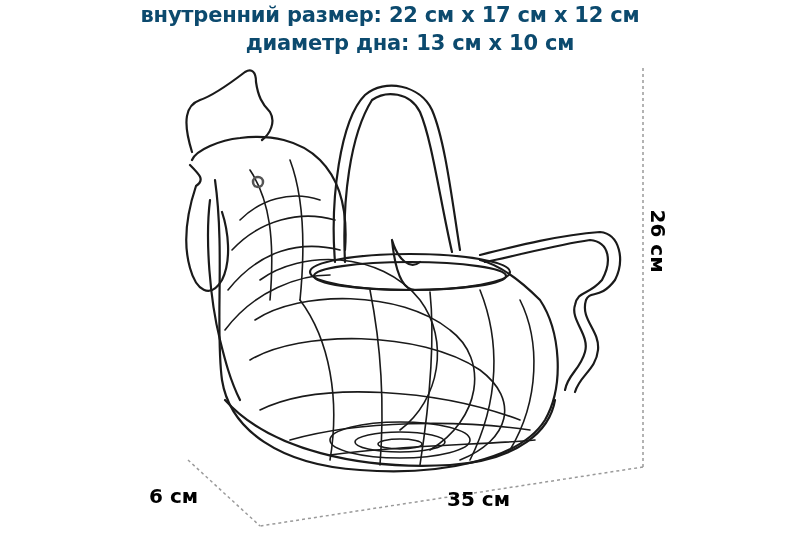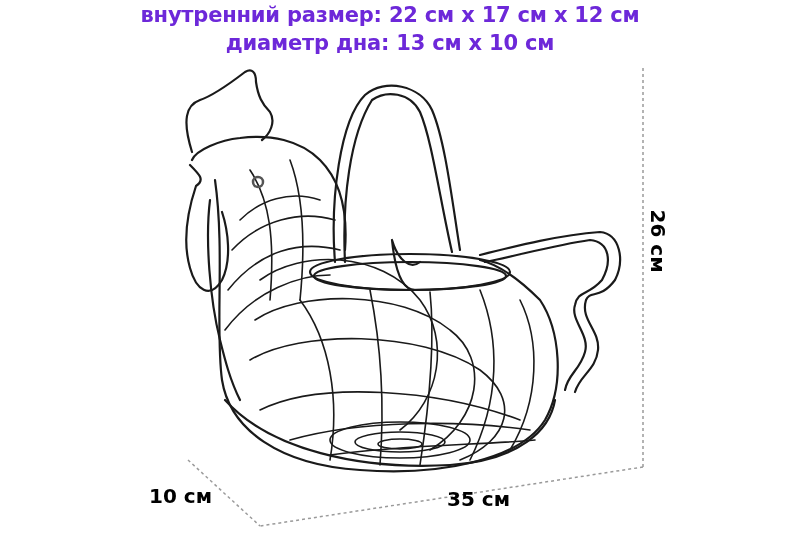--- a/index.html
+++ b/index.html
@@ -1,21 +1,21 @@
 <!DOCTYPE html>
 <html><head>
 <meta charset="utf-8">
 <style>
   html, body { margin: 0; padding: 0; background: #ffffff; }
   body { width: 800px; height: 534px; position: relative; overflow: hidden;
          font-family: "DejaVu Sans", "Liberation Sans", sans-serif; }
   .title { position: absolute; left: 0; width: 780px; text-align: center;
-           font-weight: bold; font-size: 21px; color: #6d28d9; letter-spacing: -0.2px; }
+           font-weight: bold; font-size: 21px; color: #0c4a6e; letter-spacing: -0.2px; }
   .t1 { top: 3px; }
-  .t2 { top: 31px; }
+  .t2 { top: 31px; padding-left: 20px; }
   .dim { position: absolute; font-weight: bold; font-size: 20px; color: #000; }
   .dim-w { left: 447px; top: 487px; }
   .dim-d { left: 149px; top: 484px; }
   .dim-h { left: 626px; top: 229px; transform: rotate(90deg); transform-origin: center; white-space: nowrap; }
   svg.art { position: absolute; left: 0; top: 0; }
 </style>
 </head>
 <body>
 
 <div class="title t1">внутренний размер: 22 см х 17 см х 12 см</div>
@@ -72,13 +72,13 @@
       <ellipse cx="400" cy="442" rx="45" ry="10"></ellipse>
       <ellipse cx="400" cy="444" rx="22" ry="5"></ellipse>
     </g>
 
     <circle cx="258" cy="182" r="5" stroke="#555" stroke-width="2.5"></circle>
   </g>
 </svg>
 
 <div class="dim dim-h">26 см</div>
 <div class="dim dim-w">35 см</div>
-<div class="dim dim-d">10 см</div>
+<div class="dim dim-d">6 см</div>
 
 </body></html>

